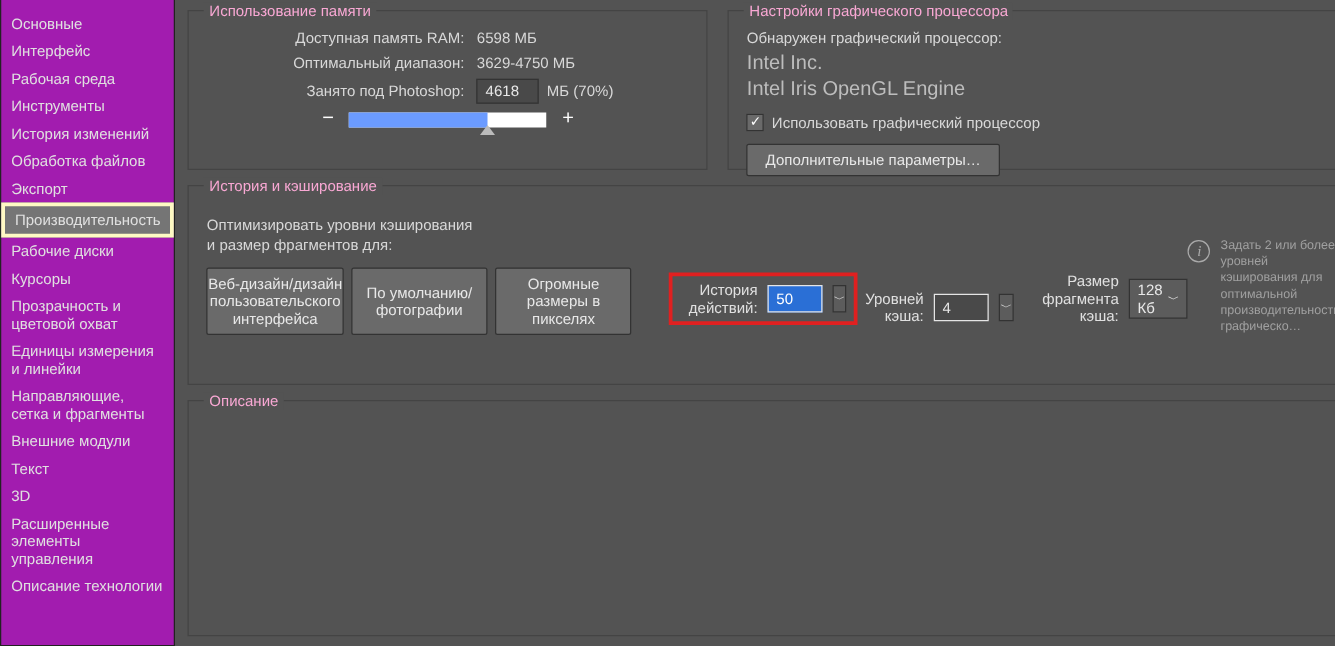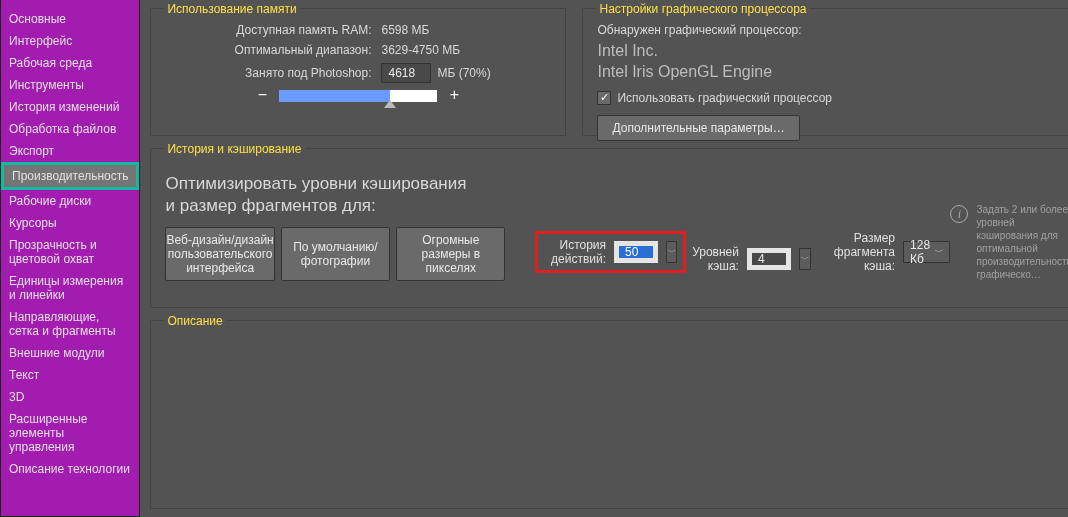--- a/index.html
+++ b/index.html
@@ -21,21 +21,21 @@
   padding-top: 8px;
 }
 .sidebar-item {
   padding: 4px 8px;
   font-size: 12px;
   color: #e0e0e0;
   cursor: pointer;
 }
 .sidebar-item.active {
   background: #757575;
-  border: 3px solid #14b8a6;
+  border: 3px solid #fef9c3;
   border-left-width: 3px;
   border-right-width: 3px;
 }
 .content {
   flex: 1;
   display: flex;
   padding: 8px 10px 8px 10px;
   gap: 10px;
 }
 .main {
@@ -51,21 +51,21 @@
 .group {
   position: relative;
 }
 .group-title {
   position: absolute;
   top: -7px;
   left: 12px;
   background: #535353;
   padding: 0 4px;
   font-size: 12px;
-  color: #fde047;
+  color: #f9a8d4;
 }
 .memory-group {
   border: 1px solid #444;
   padding: 14px 18px 18px 18px;
   width: 416px;
   height: 128px;
 }
 .memory-row {
   display: flex;
   align-items: center;
@@ -168,21 +168,21 @@
   position: relative;
   height: 160px;
 }
 .history-body {
   display: flex;
   gap: 30px;
   padding-top: 10px;
 }
 .history-left { width: 340px; }
 .optimize-text {
-  font-size: 17px;
+  font-size: 12px;
   color: #d8d8d8;
   margin-bottom: 10px;
   line-height: 1.3;
 }
 .preset-buttons { display: flex; flex-direction: row; gap: 6px; }
 .preset-btn {
   background: #6a6a6a;
   border: 1px solid #333;
   color: #e8e8e8;
   padding: 5px 0;
@@ -205,21 +205,21 @@
   gap: 8px;
   margin-bottom: 8px;
 }
 .hr-label { color: #e0e0e0; font-size: 12px; text-align: right; }
 .hr-row.highlighted {
   border: 3px solid #e02020;
   padding: 4px 6px;
 }
 .num-input {
   background: #494949;
-  border: 5px solid #e5e5e5;
+  border: 1px solid #e5e5e5;
   width: 44px;
   height: 22px;
   color: #e8e8e8;
   padding: 0 6px;
   font-size: 12px;
 }
 .num-input.hi {
   background: #2a6fd6;
   color: #fff;
 }
@@ -229,21 +229,21 @@
   border: 1px solid #333;
   display: inline-flex;
   align-items: center;
   justify-content: center;
   color: #d8d8d8;
   font-size: 9px;
 }
 .select {
   background: #5c5c5c;
   border: 1px solid #333;
-  height: 22px;
+  height: 32px;
   display: inline-flex;
   align-items: center;
   padding: 0 6px;
   color: #e8e8e8;
   font-size: 12px;
   width: 70px;
 }
 .note-row {
   display: flex;
   align-items: flex-start;

